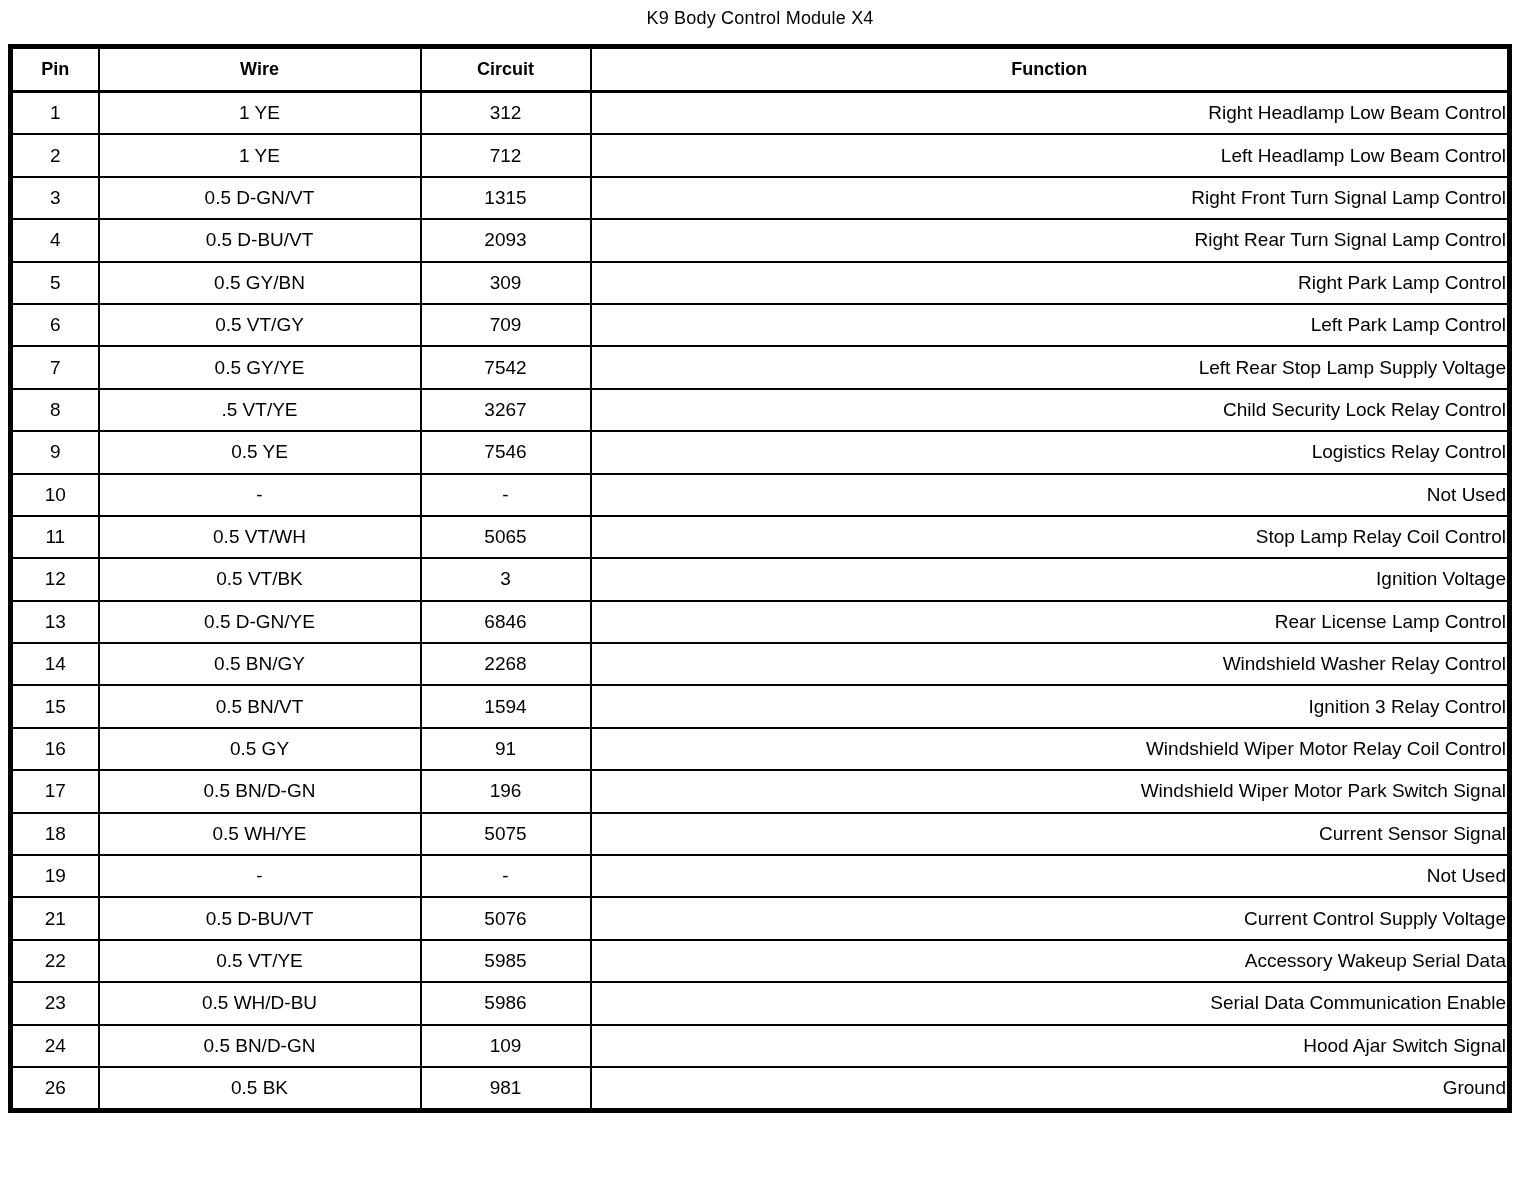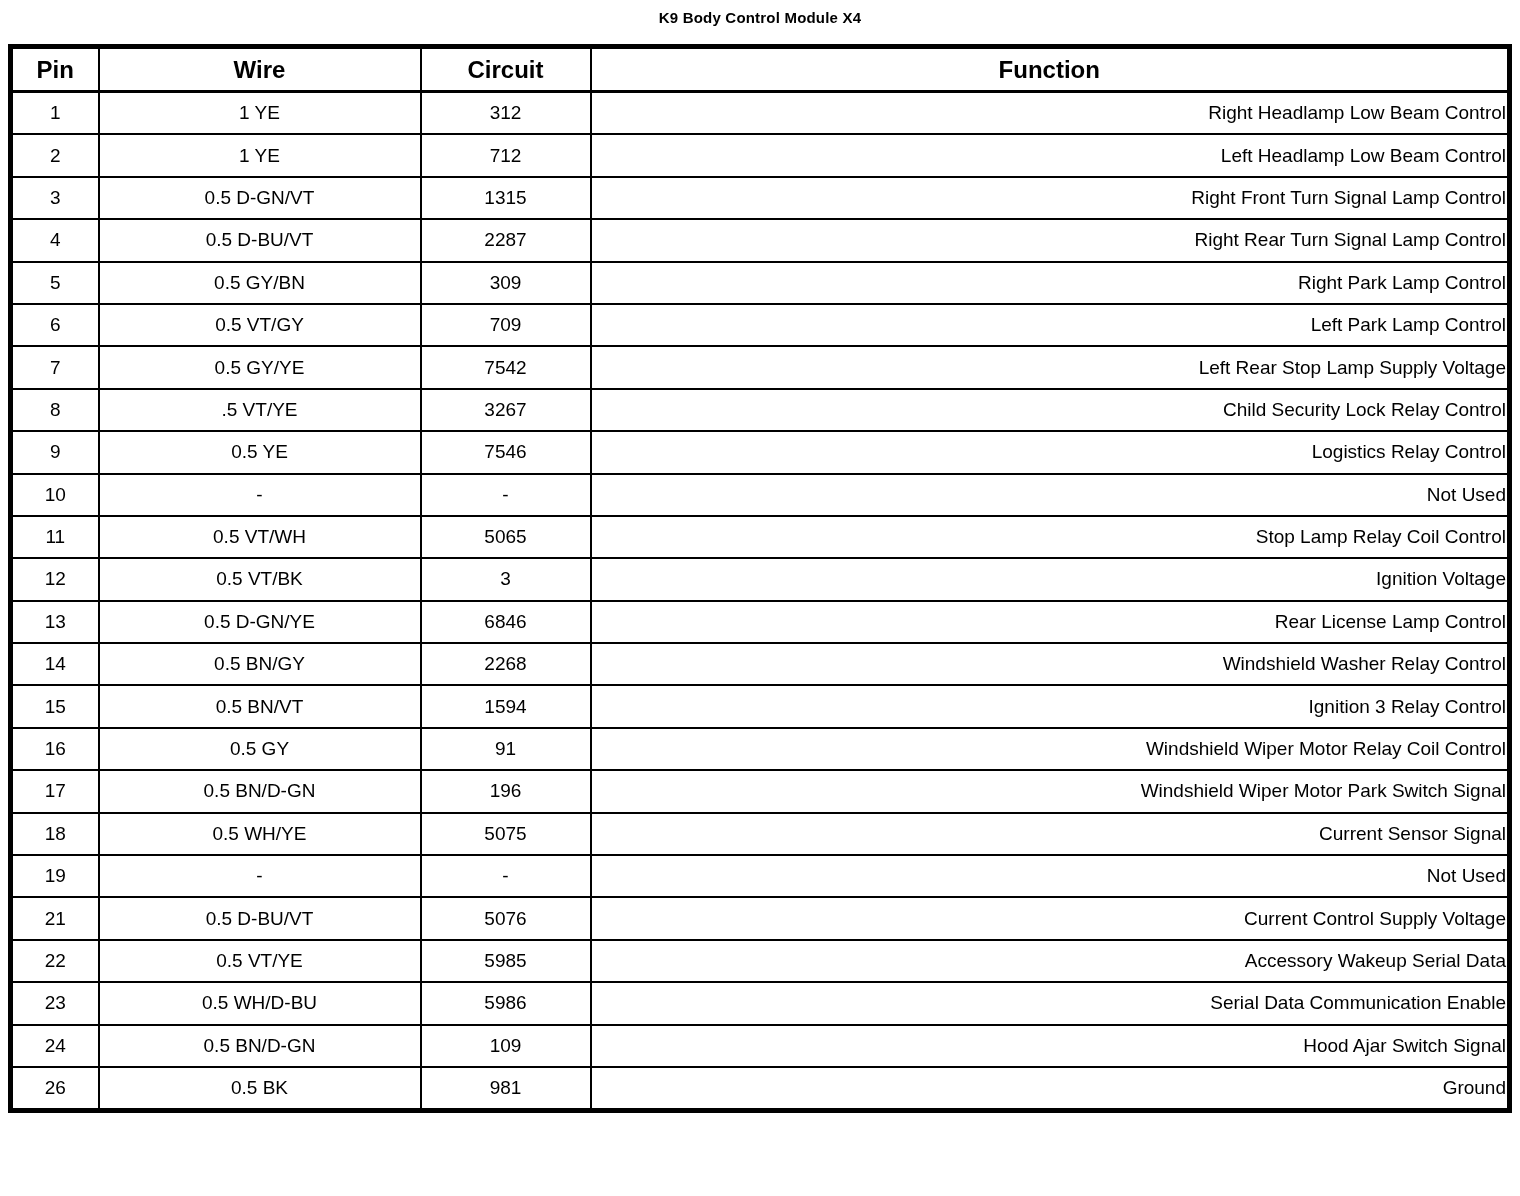--- a/index.html
+++ b/index.html
@@ -10,43 +10,43 @@
     font-family: "Liberation Sans", sans-serif;
   }
   .page {
     width: 1520px;
     height: 1196px;
     background: #ffffff;
     box-sizing: border-box;
   }
   .title {
     text-align: center;
-    font-weight: bold;
-    font-size: 15px;
+    font-weight: normal;
+    font-size: 18px;
     line-height: 30px;
     padding-top: 3px;
     letter-spacing: 0.2px;
   }
   table.pinout {
     border-collapse: collapse;
     table-layout: fixed;
     width: 1504px;
     margin: 11px 0 0 8px;
     border: 5px solid #000000;
   }
   table.pinout th,
   table.pinout td {
     border: 2px solid #000000;
     vertical-align: middle;
     overflow: hidden;
     white-space: nowrap;
   }
   table.pinout thead th {
     font-weight: bold;
-    font-size: 24px;
+    font-size: 18px;
     height: 39px;
     text-align: center;
     border-bottom: 3px solid #000000;
   }
   table.pinout tbody td {
     font-size: 19px;
     height: 38.4px;
   }
   .col-pin      { width: 88px;  }
   .col-wire     { width: 322px; }
@@ -98,21 +98,21 @@
         </tr>
         <tr>
           <td class="col-pin">3</td>
           <td class="col-wire">0.5 D-GN/VT</td>
           <td class="col-circuit">1315</td>
           <td class="col-function">Right Front Turn Signal Lamp Control</td>
         </tr>
         <tr>
           <td class="col-pin">4</td>
           <td class="col-wire">0.5 D-BU/VT</td>
-          <td class="col-circuit">2287</td>
+          <td class="col-circuit">2093</td>
           <td class="col-function">Right Rear Turn Signal Lamp Control</td>
         </tr>
         <tr>
           <td class="col-pin">5</td>
           <td class="col-wire">0.5 GY/BN</td>
           <td class="col-circuit">309</td>
           <td class="col-function">Right Park Lamp Control</td>
         </tr>
         <tr>
           <td class="col-pin">6</td>

